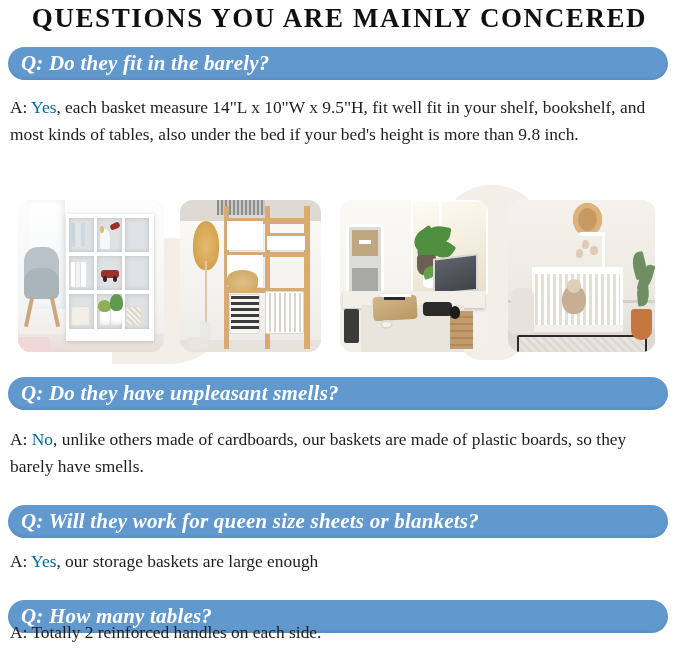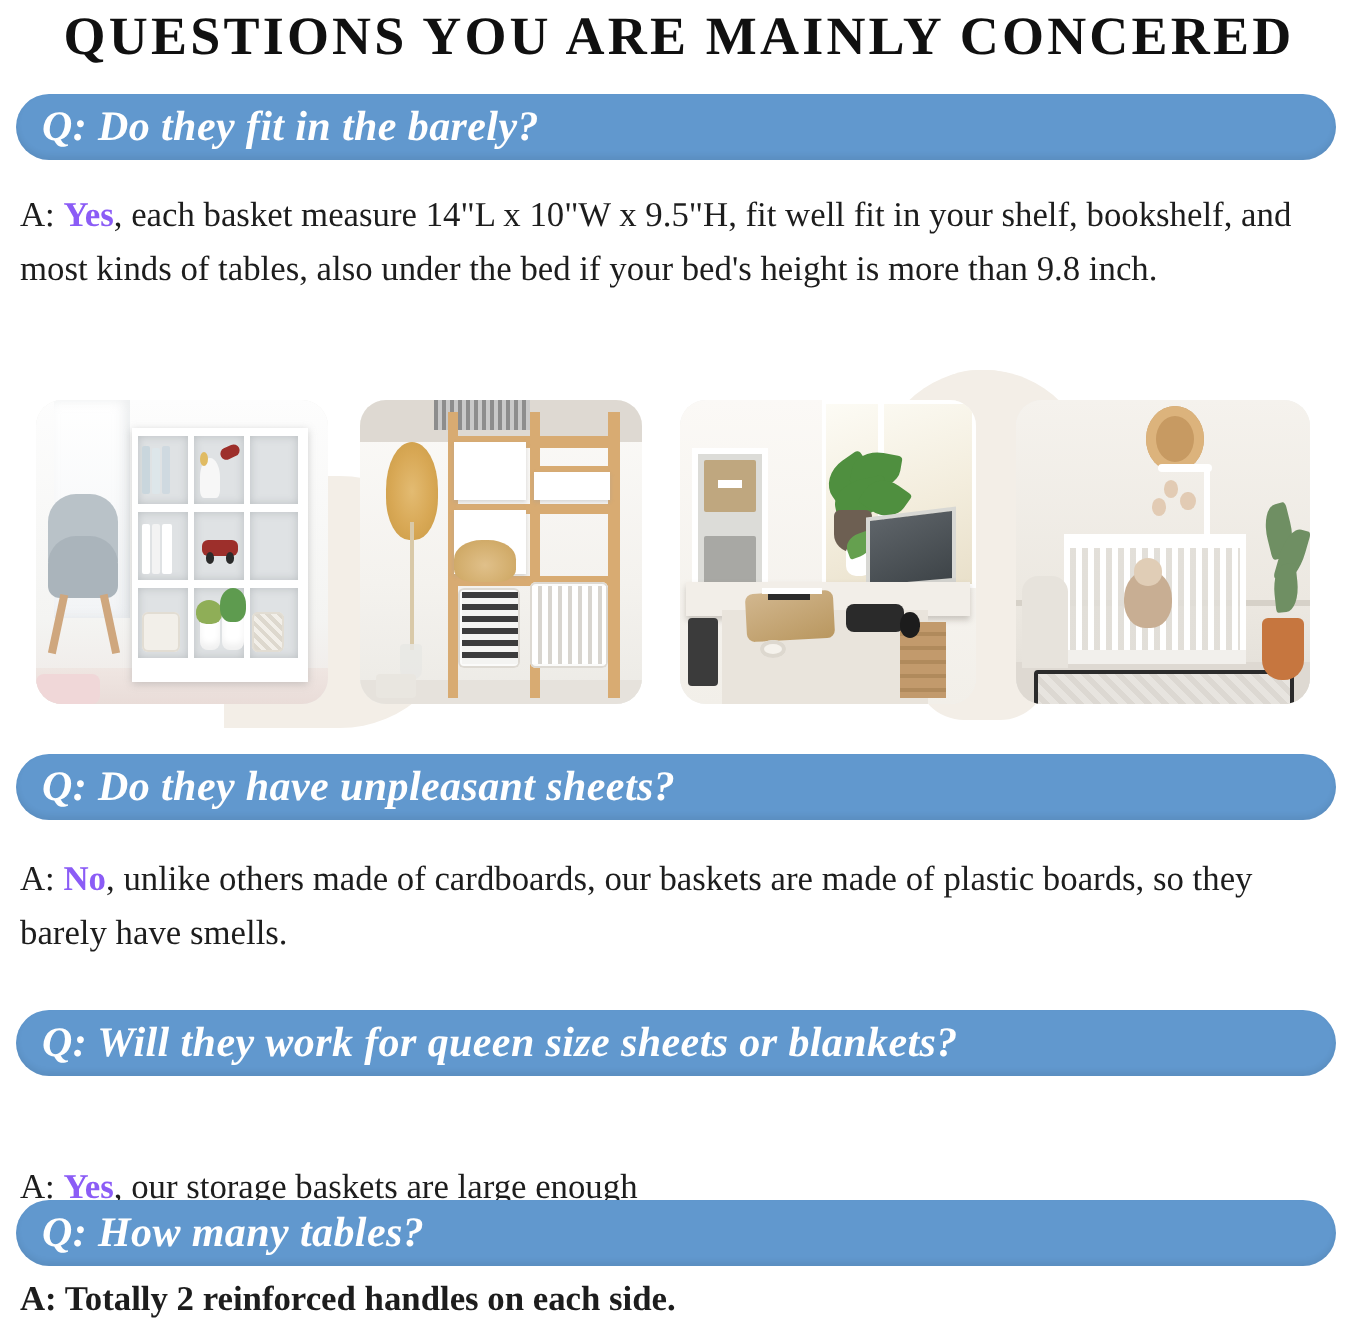--- a/index.html
+++ b/index.html
@@ -96,22 +96,22 @@
     position: absolute;
     left: 10px;
     width: 662px;
     font-family: "Liberation Serif", "DejaVu Serif", serif;
     font-size: 17.4px;
     line-height: 27px;
     color: #1d1d1d;
     z-index: 3;
   }
   .answer .hl {
-    color: #8b5cf6;
-    font-weight: bold;
+    color: #0369a1;
+    font-weight: normal;
   }
 
   
   .photo-strip {
     position: absolute;
     left: 0;
     top: 200px;
     width: 679px;
     height: 152px;
     z-index: 2;
@@ -402,25 +402,25 @@
       <div class="s p4-olive-leaf" style="left:85%; top:34%; width:9%; height:18%; transform:rotate(-14deg);"></div>
       <div class="s p4-olive-leaf" style="left:90%; top:42%; width:8%; height:18%; transform:rotate(16deg);"></div>
       <div class="s p4-olive-leaf" style="left:88%; top:54%; width:8%; height:16%; transform:rotate(-6deg);"></div>
       <div class="s" style="left:2%; top:58%; width:16%; height:30%; background:#e7e3dc; border-radius:8px 8px 0 0;"></div>
     </div>
   </div>
 
 </div>
 
 <div class="q-banner" style="top:377px;">
-  <span class="q-text">Q: Do they have unpleasant sheets?</span>
+  <span class="q-text">Q: Do they have unpleasant smells?</span>
 </div>
 <div class="answer" style="top:426px;"><span>A: </span><span class="hl">No</span><span>, unlike others made of cardboards, our baskets are made of plastic boards, so they barely have smells.</span></div>
 
 <div class="q-banner" style="top:505px;">
   <span class="q-text">Q: Will they work for queen size sheets or blankets?</span>
 </div>
-<div class="answer" style="top:580px;"><span>A: </span><span class="hl">Yes</span><span>, our storage baskets are large enough</span></div>
+<div class="answer" style="top:548px;"><span>A: </span><span class="hl">Yes</span><span>, our storage baskets are large enough</span></div>
 
 <div class="q-banner" style="top:600px;">
   <span class="q-text">Q: How many tables?</span>
 </div>
-<div class="answer" style="top:636px;font-weight:bold;"><span>A: Totally 2 reinforced handles on each side.</span><span class="hl"></span><span></span></div>
+<div class="answer" style="top:619px;"><span>A: Totally 2 reinforced handles on each side.</span><span class="hl"></span><span></span></div>
 
 </body></html>

